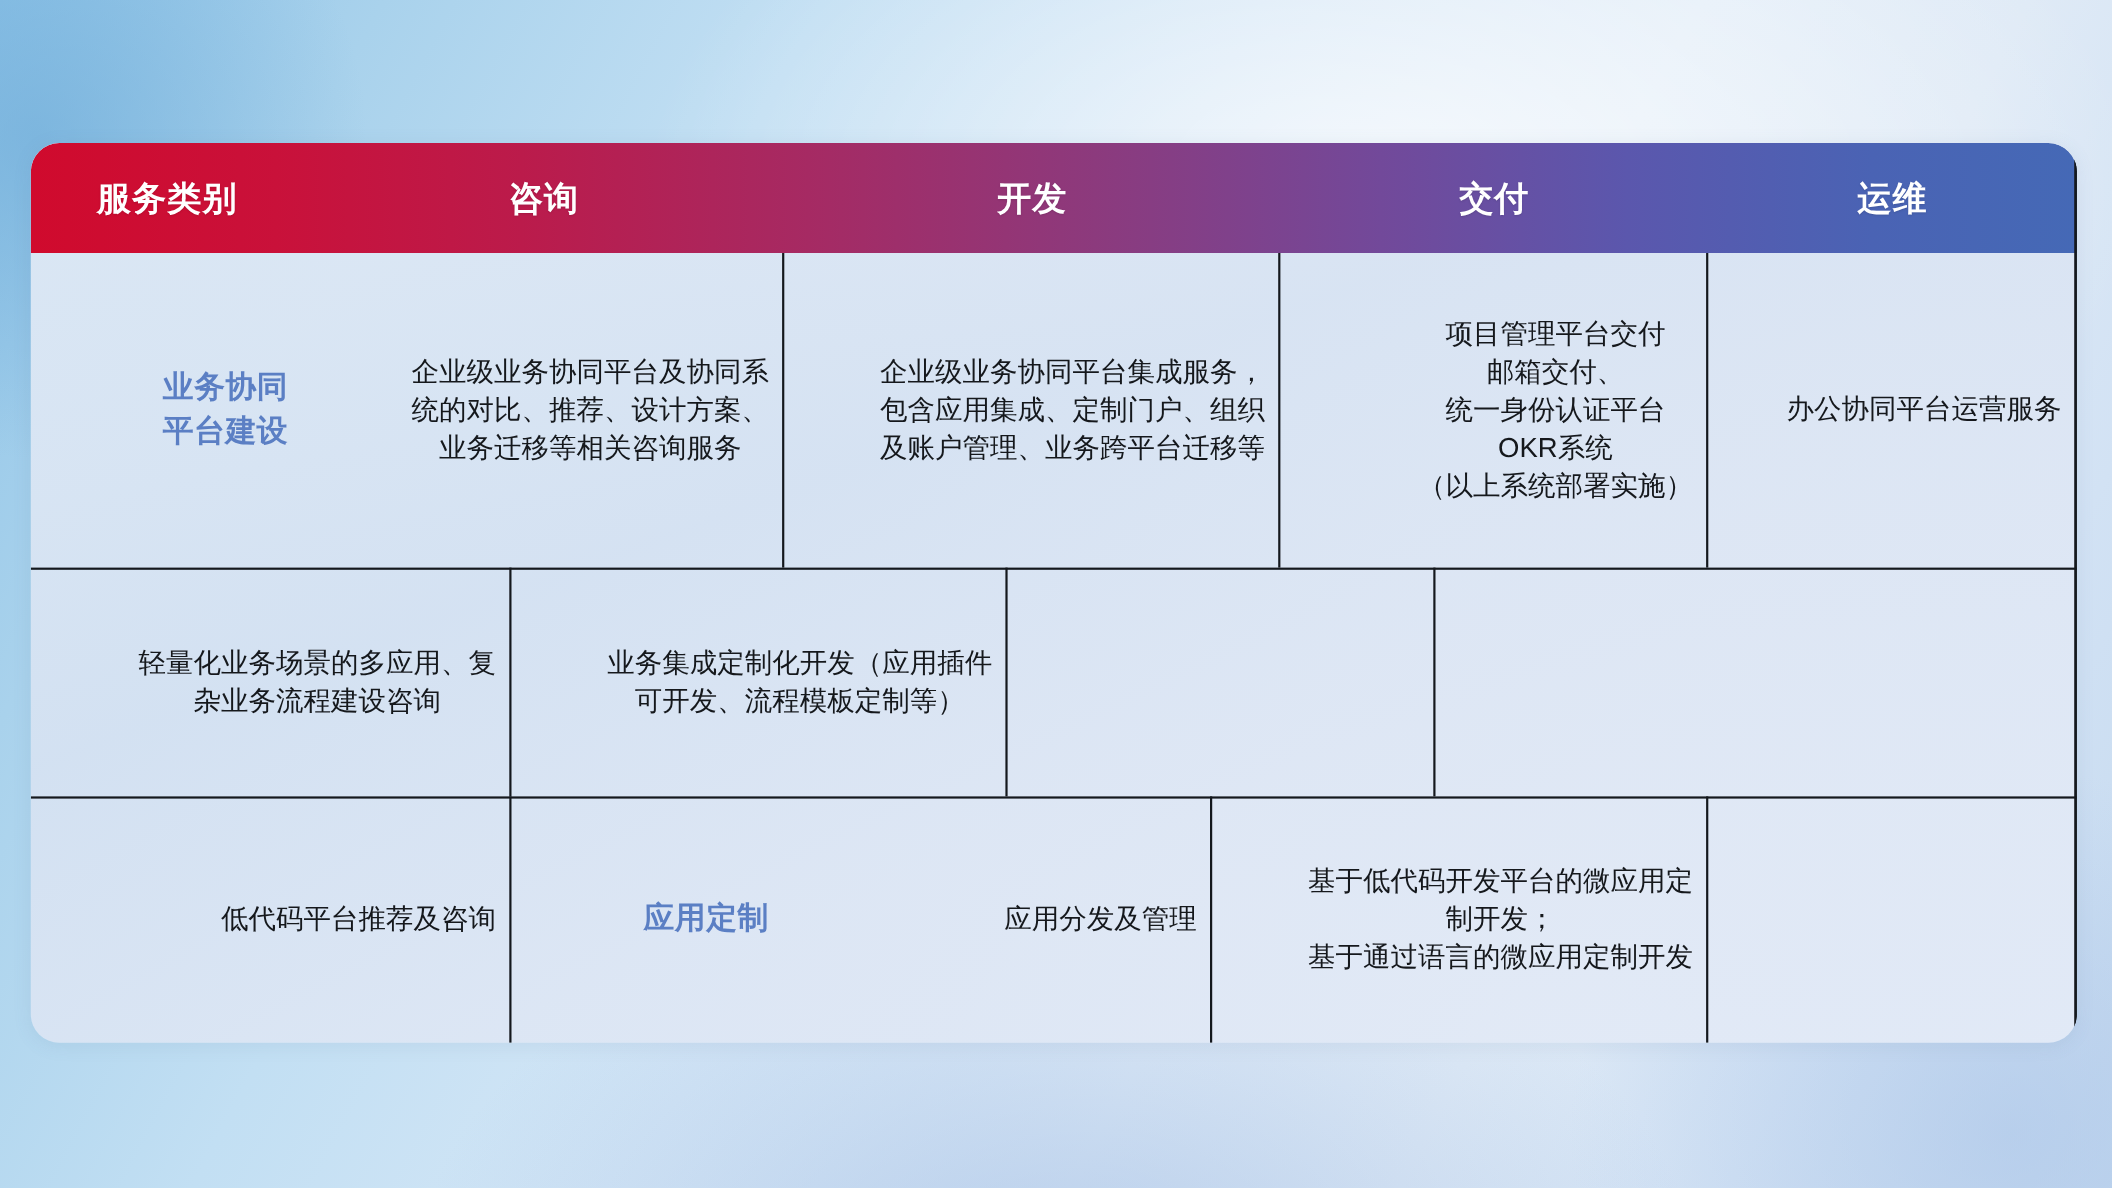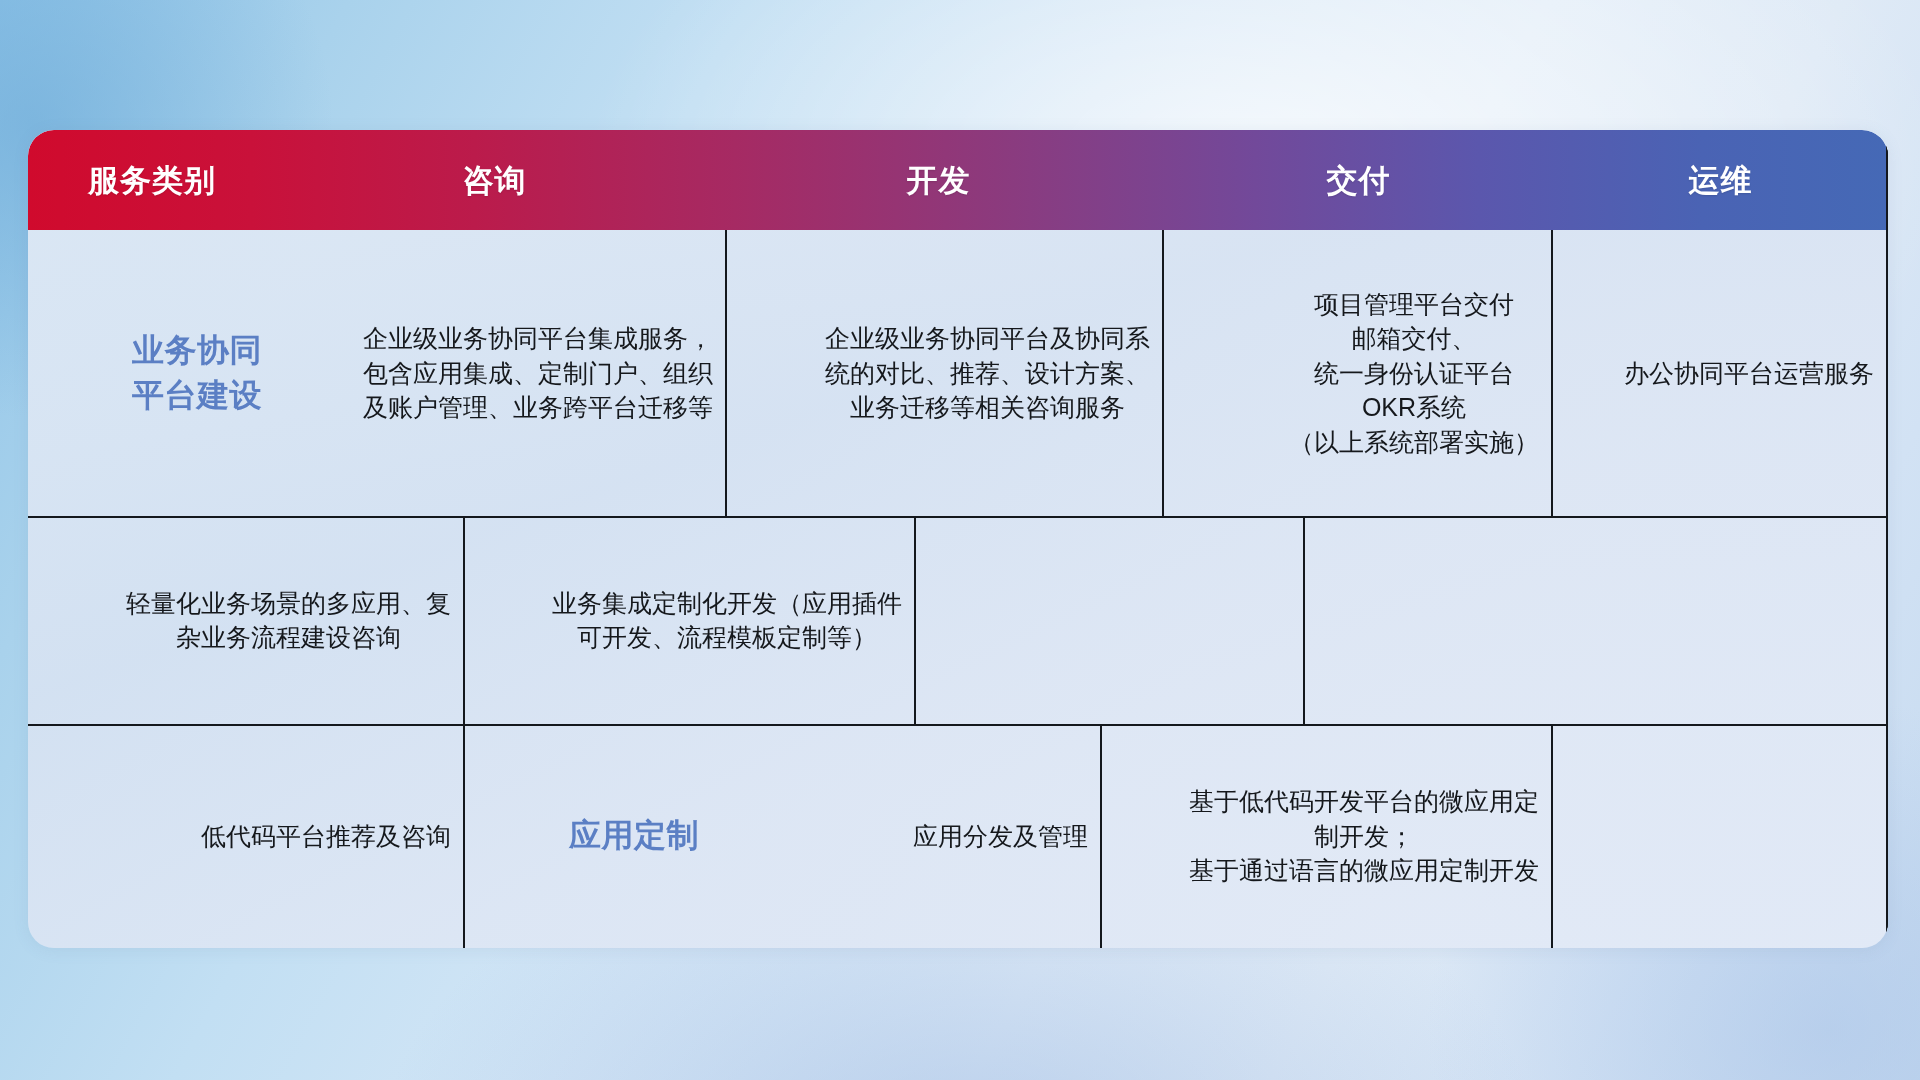--- a/index.html
+++ b/index.html
@@ -68,29 +68,29 @@
   }
   .td{
     display:flex;align-items:center;justify-content:flex-end;
     padding:6px 14px;box-sizing:border-box;position:relative;
   }
   
   .c0{flex:0 0 248px;}
   .c1{flex:0 0 437px;}
   .c2{flex:0 0 451px;}
   .c3{flex:0 0 389px;}
-  .c4{flex:1 1 auto;}
+  .c4{flex:1 1 auto;font-family:Liberation Serif, serif;}
   
   .c1::after,.c2::after,.c3::after{
     content:"";position:absolute;right:0;top:0;bottom:0;width:1.6px;background:#14181d;
   }
   .tr.r1 .c1::after,.tr.r1 .c2::after,.tr.r1 .c3::after{top:0;}
 
   .cat{
-    color:#5b7fc4;font-size:32px;font-weight:bold;line-height:1.42;
+    color:#5b7fc4;font-size:28px;font-weight:bold;line-height:1.42;
     text-align:center;white-space:pre-line;letter-spacing:.5px;font-family:Liberation Serif, serif;
   }
   .cell{
     color:#15181c;font-size:25px;line-height:1.38;
     text-align:center;white-space:pre-line;
   }
 </style>
 </head>
 <body>
 
@@ -112,29 +112,29 @@
     <div class="th c4">运维</div>
   </div>
 
   <div class="tbody">
 
     <div class="tr r1">
       <div class="td c0">
           <span class="cat">业务协同
 平台建设</span>
         </div>
+      <div class="td c1">
+          <span class="cell">企业级业务协同平台及协同系
+统的对比、推荐、设计方案、
+业务迁移等相关咨询服务</span>
+        </div>
       <div class="td c2">
           <span class="cell">企业级业务协同平台集成服务，
 包含应用集成、定制门户、组织
 及账户管理、业务跨平台迁移等</span>
-        </div>
-      <div class="td c1">
-          <span class="cell">企业级业务协同平台及协同系
-统的对比、推荐、设计方案、
-业务迁移等相关咨询服务</span>
         </div>
       <div class="td c3">
           <span class="cell">项目管理平台交付
 邮箱交付、
 统一身份认证平台
 OKR系统
 （以上系统部署实施）</span>
         </div>
       <div class="td c4">
           <span class="cell">办公协同平台运营服务</span>

